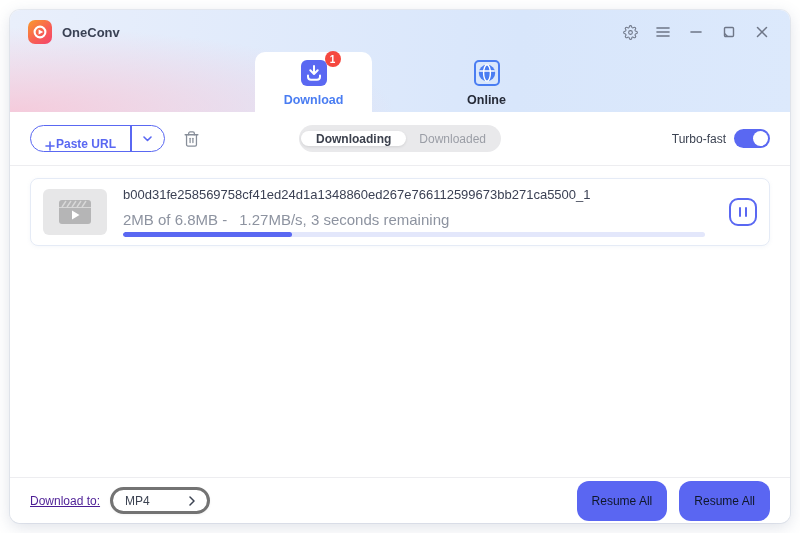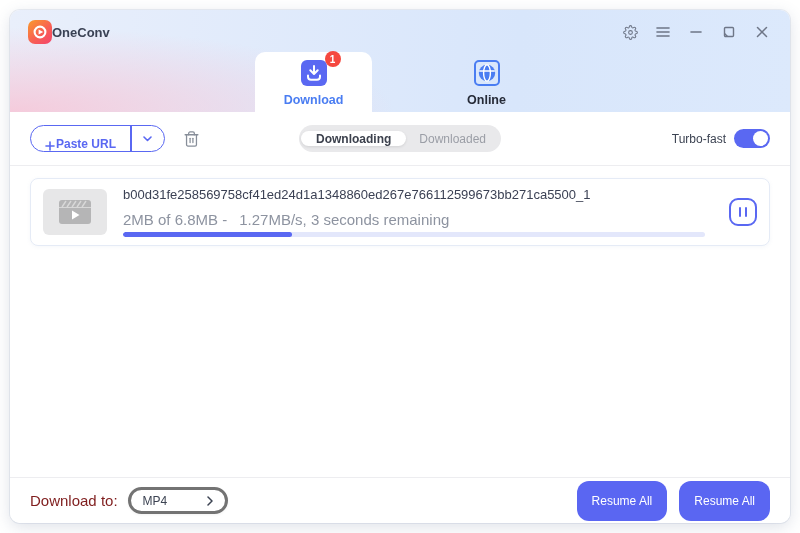--- a/index.html
+++ b/index.html
@@ -11,21 +11,21 @@
 
   
   .header { flex:none; height:102px; position:relative;
     background:
       radial-gradient(95% 160% at 0% 100%, rgba(246,199,216,.9) 0%, rgba(246,199,216,0) 52%),
       linear-gradient(95deg, #e9effb 0%, #d8e6fb 65%, #dce9fc 100%); }
   .titlebar { display:flex; align-items:center; padding:10px 18px 0 18px; }
   .app-logo { width:24px; height:24px; border-radius:7px; flex:none;
     background:linear-gradient(140deg,#f99b2d 0%,#f86052 55%,#f4446e 100%);
     display:flex; align-items:center; justify-content:center; }
-  .app-title { font-size:13px; font-weight:bold; color:#3a4154; }
+  .app-title { margin-left:10px; font-size:13px; font-weight:bold; color:#3a4154; }
   .win-controls { margin-left:auto; display:flex; align-items:center; gap:13px; }
   .win-btn { width:20px; height:20px; display:flex; align-items:center; justify-content:center;
     color:#6e7687; cursor:pointer; }
 
   .tabs { position:absolute; left:0; right:0; bottom:0; display:flex; justify-content:center; }
   .tab { width:173px; height:60px; display:flex; flex-direction:column; align-items:center;
     padding-top:4px; cursor:pointer; }
   .tab.active { width:117px; margin:0 28px; background:#fff; border-radius:10px 10px 0 0; }
   .tab-icon { position:relative; width:30px; height:30px; margin-top:2px; }
   .tab-label { margin-top:5px; font-size:12.5px; font-weight:bold; color:#262b38; }
@@ -67,27 +67,27 @@
   .status-row { margin-top:9px; display:flex; gap:12px; font-size:15px; color:#8d93a0; }
   .progress-track { margin-top:4px; height:5px; border-radius:3px; background:#e3e7fb; overflow:hidden; }
   .progress-fill { height:100%; background:#5a68f2; border-radius:3px; }
   .pause-btn { width:28px; height:28px; flex:none; border:2px solid #5a68f2; border-radius:9px;
     background:#fff; display:flex; align-items:center; justify-content:center; gap:3.5px; cursor:pointer; }
   .pause-bar { width:2.5px; height:10px; background:#5a68f2; border-radius:1.5px; }
 
   
   .footer { flex:none; height:46px; border-top:1px solid #ededf0; background:#fff;
     display:flex; align-items:center; padding:0 20px; }
-  .dl-label { font-size:15px; color:#7f1d1d; }
+  .dl-label { font-size:12px; color:#4c1d95;text-decoration:underline; }
   .format-select { margin-left:10px; width:100px; height:27px; border:3px solid #737373;
     border-radius:14px; background:#fff; display:flex; align-items:center; justify-content:space-between;
     padding:0 12px; font-size:12px; color:#3c4352; box-shadow:0 1px 3px rgba(0,0,0,.05); cursor:pointer; }
   .footer-actions { margin-left:auto; display:flex; gap:12px; }
   .btn-primary { height:40px; padding:0 15px; border:none; border-radius:12px; background:#5a66f2;
-    color:#ffffff; font-size:12px; font-family:inherit; display:flex; align-items:center; cursor:pointer; }
+    color:#0f172a; font-size:12px; font-family:inherit; display:flex; align-items:center; cursor:pointer; }
 </style>
 </head>
 <body>
 
 <div class="window">
 
   <div class="header">
     <div class="titlebar">
       <div class="app-logo">
         <svg width="16" height="16" viewBox="0 0 16 16">

